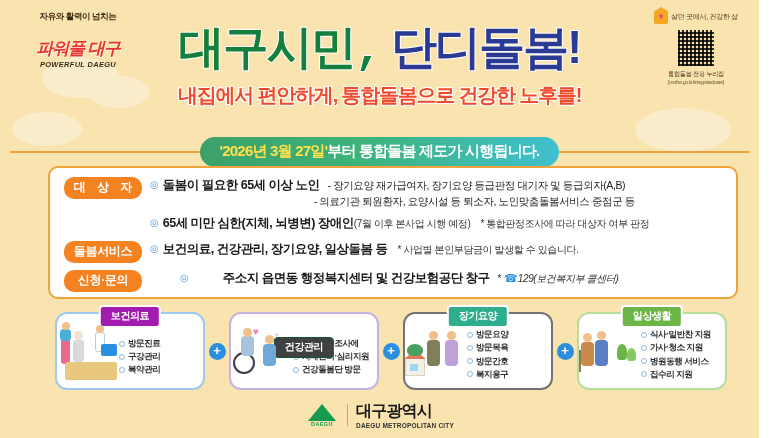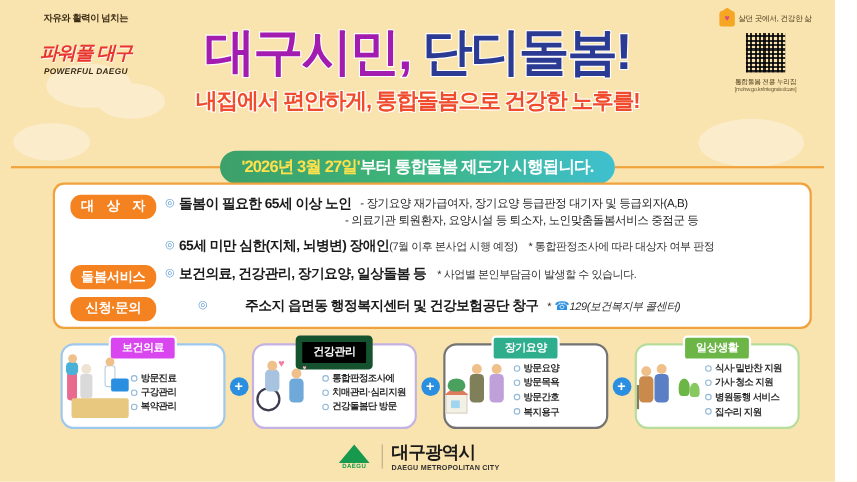--- a/index.html
+++ b/index.html
@@ -54,21 +54,21 @@
     background-blend-mode: multiply; border: 2px solid #f9e3ae; }
   #qr-cap1 { font-size: 6.2px; color: #4a3a1c; letter-spacing: -0.3px; }
   #qr-cap2 { font-size: 5.2px; color: #6b5a36; letter-spacing: -0.3px; }
 
   
   #headline { position: absolute; left: 0; right: 0; top: 24px; text-align: center; }
   #title-main {
     font-size: 46px; font-weight: bold; letter-spacing: -2px; line-height: 1;
     white-space: nowrap;
   }
-  #title-main .t1 { color: #a21caf; -webkit-text-stroke: 2px #ffffff; paint-order: stroke fill; }
+  #title-main .t1 { color: #15803d; -webkit-text-stroke: 2px #ffffff; paint-order: stroke fill; font-family: Liberation Mono, monospace; }
   #title-main .t2 { color: #2b3a92; -webkit-text-stroke: 2px #ffffff; paint-order: stroke fill; }
   #title-sub {
     margin-top: 8px; font-size: 20px; font-weight: bold; color: #ef4b2c;
     letter-spacing: -1.2px; white-space: nowrap;
     text-shadow: 1px 1px 0 #fff, -1px 1px 0 #fff, 1px -1px 0 #fff, -1px -1px 0 #fff;
   }
 
   
   #banner-wrap { position: absolute; left: 0; right: 0; top: 137px; display: flex;
     align-items: center; justify-content: center; }
@@ -229,21 +229,21 @@
         <span class="r-small" style="margin-left:8px;">*</span>
         <span class="phone-ic" style="margin-left:3px;">☎</span>
         <span class="r-small" style="margin-left:0;font-style:italic;">129(보건복지부 콜센터)</span>
       </div>
     </div>
   </div>
 
   <div id="cards">
 
     <div class="card" style="border:2px solid #9ec9ee;">
-      <div class="card-head" style="background:#d946ef;border:2px solid #fff;">보건의료</div>
+      <div class="card-head" style="background:#a21caf;border:2px solid #fff;">보건의료</div>
       <div class="card-art">
         <div class="fig" style="left:4px;top:24px;width:9px;height:26px;background:#e86a8e;border-radius:3px;"></div>
         <div class="fig" style="left:3px;top:15px;width:11px;height:12px;background:#4bb0d8;border-radius:4px;"></div>
         <div class="fig" style="left:5px;top:8px;width:8px;height:8px;background:#f0c08a;border-radius:50%;"></div>
         <div class="fig" style="left:16px;top:26px;width:11px;height:22px;background:#d9d9d9;border-radius:3px;"></div>
         <div class="fig" style="left:17px;top:17px;width:9px;height:9px;background:#efe3d2;border-radius:50%;"></div>
         <div class="fig" style="left:38px;top:18px;width:10px;height:20px;background:#fff;border:1px solid #bcd; border-radius:3px;"></div>
         <div class="fig" style="left:39px;top:11px;width:8px;height:8px;background:#f0c08a;border-radius:50%;"></div>
         <div class="fig" style="left:8px;top:48px;width:52px;height:18px;background:#e8c77e;border-radius:2px;"></div>
         <div class="fig" style="left:44px;top:30px;width:16px;height:12px;background:#2a8fe0;border-radius:2px;"></div>
@@ -253,21 +253,21 @@
         <li><span class="li-dot"></span><span>구강관리</span></li>
         <li><span class="li-dot"></span><span>복약관리</span></li>
       </ul>
     </div>
 
     <div class="plus">
         <span>+</span>
       </div>
 
     <div class="card" style="border:2px solid #c4b3e2;">
-      <div class="card-head" style="background:#000000;border:6px solid #14532d;">건강관리</div>
+      <div class="card-head" style="background:#404040;border:1px solid #14532d;margin-top:32px;">건강관리</div>
       <div class="card-art">
         <div class="fig" style="left:2px;top:38px;width:22px;height:22px;border:2px solid #3b3b4d;border-radius:50%;"></div>
         <div class="fig" style="left:10px;top:22px;width:13px;height:20px;background:#a8c3e0;border-radius:4px;"></div>
         <div class="fig" style="left:12px;top:14px;width:9px;height:9px;background:#f0c08a;border-radius:50%;"></div>
         <div class="fig" style="left:32px;top:30px;width:13px;height:22px;background:#6fa9d9;border-radius:4px;"></div>
         <div class="fig" style="left:34px;top:21px;width:9px;height:9px;background:#f0c08a;border-radius:50%;"></div>
         <div class="fig" style="left:22px;top:12px;color:#f07fa5;font-size:10px;">♥</div>
         <div class="fig" style="left:44px;top:18px;color:#f9b8cd;font-size:6px;">♥</div>
       </div>
       <ul class="card-list">

